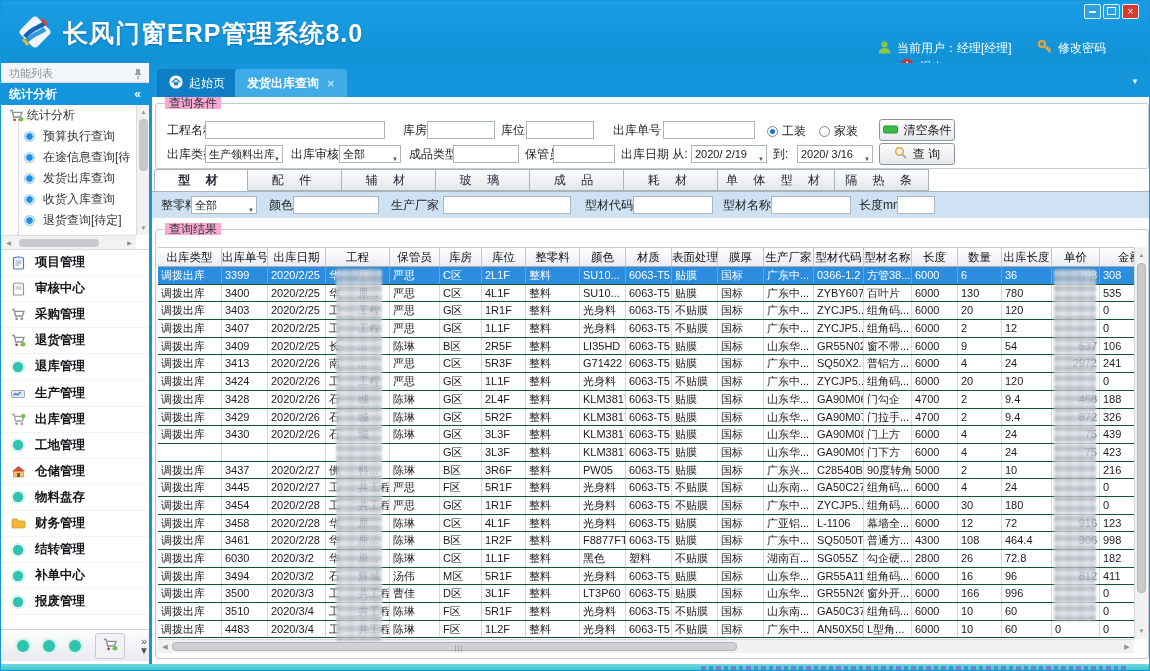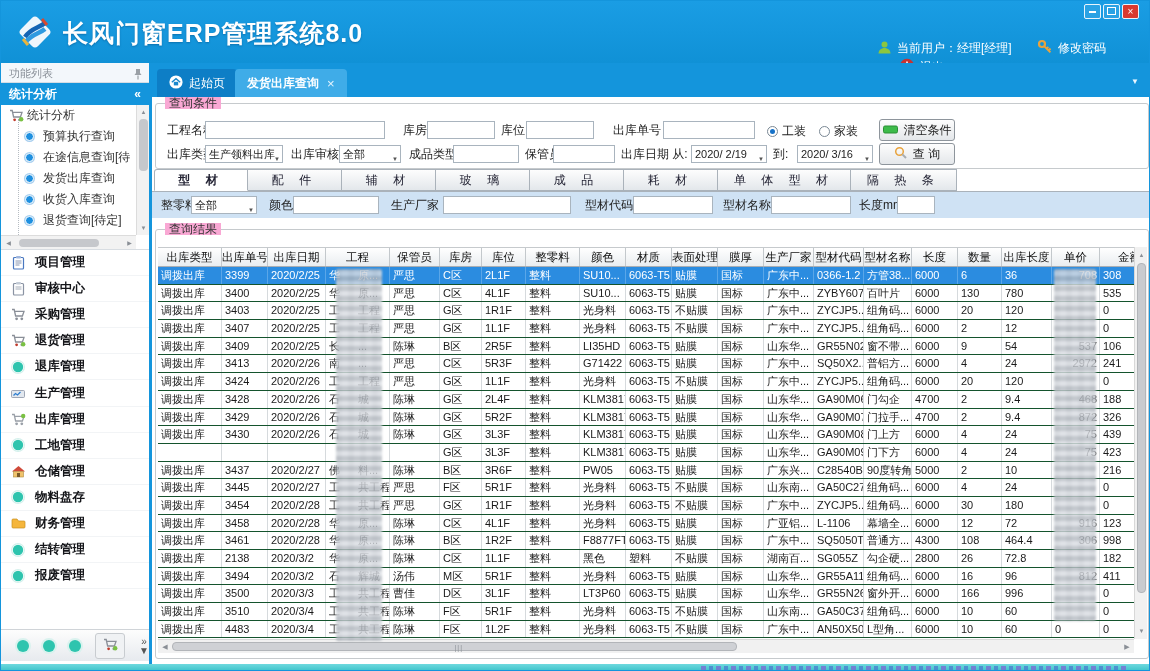--- a/index.html
+++ b/index.html
@@ -56,21 +56,21 @@
   .finput{position:absolute;height:18px;border:1px solid #a9b4be;background:#fff;box-sizing:border-box}
   .fcombo{position:absolute;height:18px;border:1px solid #a9b4be;background:#fff;box-sizing:border-box;font-size:11px;color:#222;line-height:16px;padding-left:3px;white-space:nowrap;overflow:hidden}
   .ddarr{position:absolute;right:2px;top:5px;font-size:6px;color:#555}
   .radio{position:absolute;display:flex;align-items:center;gap:4px;font-size:12px;color:#222}
   .rdot{width:11px;height:11px;border-radius:50%;border:1px solid #7a8894;background:#fff;box-sizing:border-box;position:relative}
   .rdot.on::after{content:"";position:absolute;left:2px;top:2px;width:5px;height:5px;border-radius:50%;background:#1772c8}
   .btn{position:absolute;height:22px;border:1px solid #8e959c;border-radius:3px;background:linear-gradient(#fdfdfd,#e4e7ea);
        font-size:12px;color:#222;display:flex;align-items:center;justify-content:center;gap:6px;box-sizing:border-box}
   
   .mtabs{left:153px;top:168px;height:22px;display:flex}
-  .mtab{height:22px;min-width:94px;padding:0 16px;box-sizing:border-box;border:1px solid #aab2ba;border-left:none;
+  .mtab{height:22px;min-width:94px;padding:0 8px;box-sizing:border-box;border:1px solid #aab2ba;border-left:none;
         background:linear-gradient(#fdfdfd,#e3e7eb);font-size:12px;color:#223;display:flex;align-items:center;justify-content:center;letter-spacing:6px}
   .mtab:first-child{border-left:1px solid #aab2ba;border-radius:3px 0 0 0}
   .mtab.active{background:#fff;border-bottom:1px solid #fff;font-weight:bold}
   .filterband{left:151px;top:190px;width:999px;height:26px;background:#cfe2f4;border-top:1px solid #aab2ba}
   
   .grid{left:157px;top:246px;width:976px;overflow:hidden;background:#fff}
   .ghead{display:flex;height:20px;background:linear-gradient(#ffffff,#e9edf0);border-bottom:1px solid #a8aeb4;border-top:1px solid #c6cacd;box-sizing:border-box}
   .hcell{flex:0 0 auto;border-right:1px solid #c3c8cc;font-size:11.5px;color:#101010;text-align:center;line-height:19px;overflow:hidden;white-space:nowrap;box-sizing:border-box}
   .grow{display:flex;height:17.7px;border-bottom:1px solid #14532d;box-sizing:border-box;background:#fff}
   .cell{flex:0 0 auto;border-right:1px solid #d6dadd;font-size:11px;color:#1b1b1b;line-height:16.5px;padding-left:3px;
@@ -297,20 +297,29 @@
         </span>
         <span class="mlabel">结转管理</span>
       </div>
       <div class="menu-item">
         <span class="micon">
           <svg width="14" height="14">
             <circle cx="7" cy="7" r="5.2" fill="#2ec4ae"></circle>
             <circle cx="7" cy="7" r="6.4" fill="none" stroke="#d4f0ec" stroke-width="1.2"></circle>
           </svg>
         </span>
+        <span class="mlabel">补单中心</span>
+      </div>
+      <div class="menu-item">
+        <span class="micon">
+          <svg width="14" height="14">
+            <circle cx="7" cy="7" r="5.2" fill="#2ec4ae"></circle>
+            <circle cx="7" cy="7" r="6.4" fill="none" stroke="#d4f0ec" stroke-width="1.2"></circle>
+          </svg>
+        </span>
         <span class="mlabel">报废管理</span>
       </div>
     </div>
   <div class="abs sbbottom">
     <span class="tealdot"></span>
     <span class="tealdot"></span>
     <span class="tealdot"></span>
     <span class="cartbtn">
         <span><svg width="15" height="13">
             <path d="M1 1.5h2.2L4.6 8h6.8l1.6-4.6H4" fill="none" stroke="#8a8f98" stroke-width="1.3"></path>
@@ -784,21 +793,21 @@
         <div class="cell" style="width:50px">SQ5050T20</div>
         <div class="cell" style="width:48px">普通方...</div>
         <div class="cell" style="width:46px">4300</div>
         <div class="cell" style="width:44px">108</div>
         <div class="cell" style="width:50px">464.4</div>
         <div class="cell pr" style="width:48px">306</div>
         <div class="cell" style="width:60px">998</div>
       </div>
       <div class="grow">
         <div class="cell" style="width:64px">调拨出库</div>
-        <div class="cell" style="width:46px">2138</div>
+        <div class="cell" style="width:46px">6030</div>
         <div class="cell" style="width:58px">2020/3/2</div>
         <div class="cell" style="width:64px"><span>华</span><span class="cgap"></span><span>原...</span></div>
         <div class="cell" style="width:50px">陈琳</div>
         <div class="cell" style="width:42px">C区</div>
         <div class="cell" style="width:44px">1L1F</div>
         <div class="cell" style="width:54px">整料</div>
         <div class="cell" style="width:46px">黑色</div>
         <div class="cell" style="width:46px">塑料</div>
         <div class="cell" style="width:46px">不贴膜</div>
         <div class="cell" style="width:46px">国标</div>

